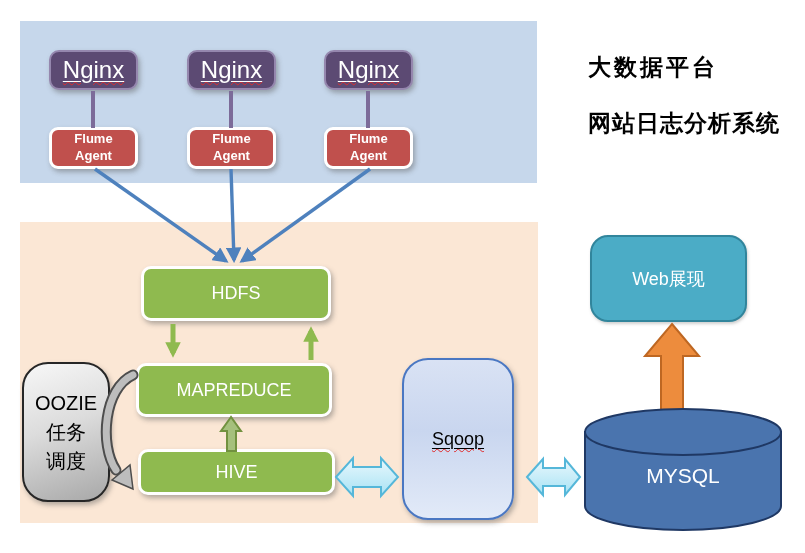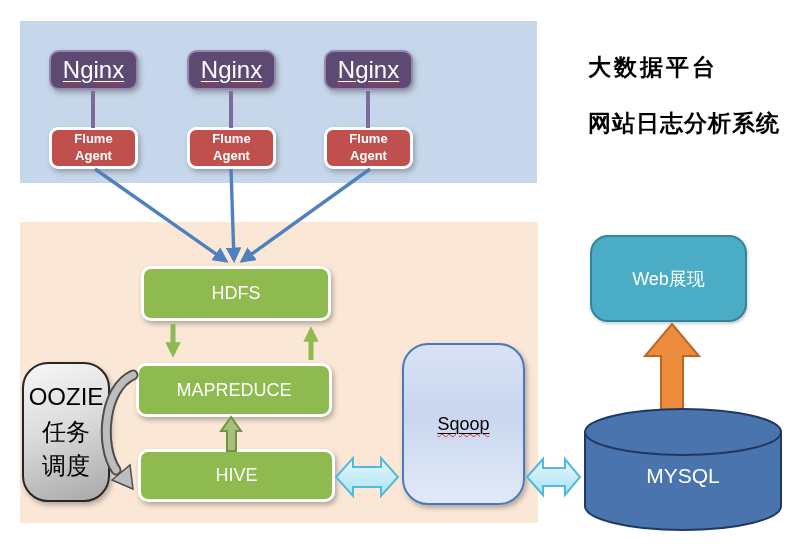--- a/index.html
+++ b/index.html
@@ -19,28 +19,28 @@
          color:#fff;font-size:24px;}
   #nginx-1{left:49px;top:50px;} #nginx-2{left:187px;top:50px;} #nginx-3{left:324px;top:50px;}
 
   .flume{width:89px;height:42px;background:#c0504d;border:3px solid #fff;border-radius:9px;
          color:#fff;font-size:13px;line-height:1.3;padding:0 13px;font-weight:bold;}
   #flume-1{left:49px;top:127px;} #flume-2{left:187px;top:127px;} #flume-3{left:324px;top:127px;}
 
   .green-box{background:#8fba4f;border:3px solid #fff;border-radius:10px;color:#fff;font-size:18px;justify-content:center;}
   #hdfs{left:141px;top:266px;width:190px;height:55px;}
   #mapreduce{left:136px;top:363px;width:196px;height:54px;}
-  #hive{left:138px;top:449px;width:197px;height:53px;}
+  #hive{left:138px;top:449px;width:197px;height:46px;}
 
   #oozie{left:22px;top:362px;width:88px;height:140px;border-radius:26px;
          background:linear-gradient(160deg,#f7f7f7 0%,#dcdcdc 45%,#a8a8a8 100%);
-         border:2px solid #262626;color:#000;font-size:24px;line-height:1.45;
+         border:2px solid #262626;color:#000;font-size:20px;line-height:1.45;
          flex-direction:column;}
 
-  #sqoop{left:402px;top:343px;width:123px;height:162px;border-radius:26px;
+  #sqoop{left:402px;top:358px;width:112px;height:162px;border-radius:26px;
          background:linear-gradient(180deg,#d9e2f4 0%,#c9d6ef 45%,#e2eaf8 100%);
          border:2px solid #4a77c2;color:#000;font-size:18px;}
 
   #web-display{left:590px;top:235px;width:157px;height:87px;border-radius:18px;
          background:#4bacc6;border:2px solid #31859c;color:#fff;font-size:18px;
          box-shadow:1px 2px 3px rgba(120,120,120,.35);}
 
   #mysql-label{left:585px;top:464px;width:196px;color:#fff;font-size:21px;z-index:6;}
 
   .title-line{position:absolute;left:588px;color:#000000;font-family:Liberation Serif, serif;

